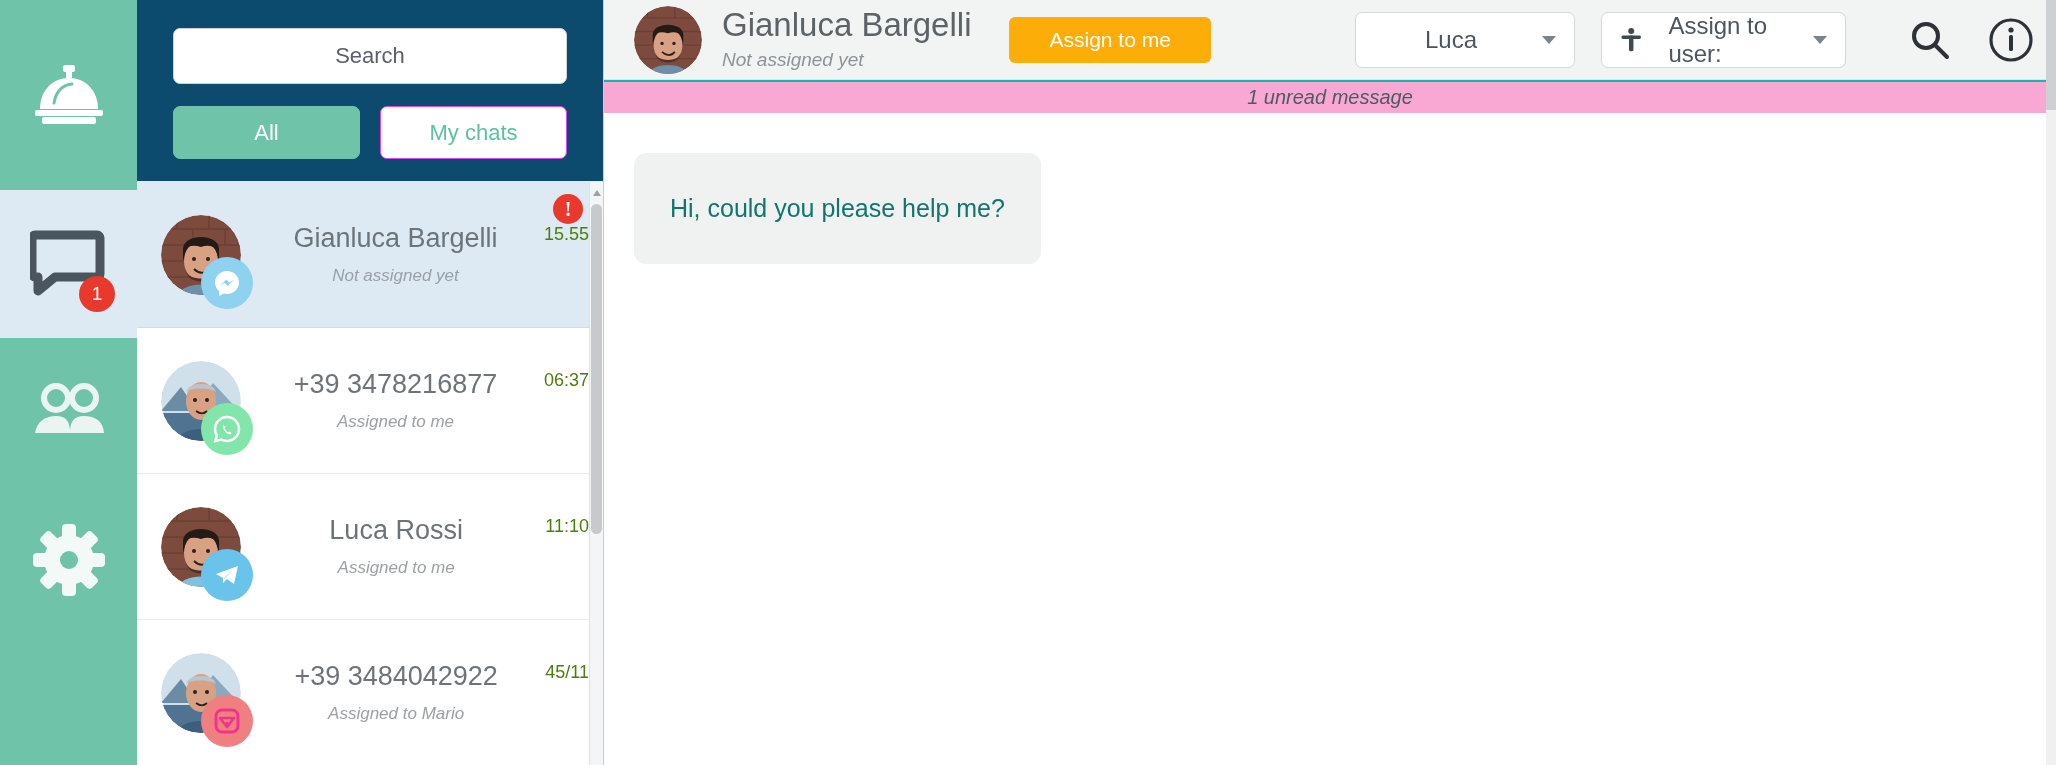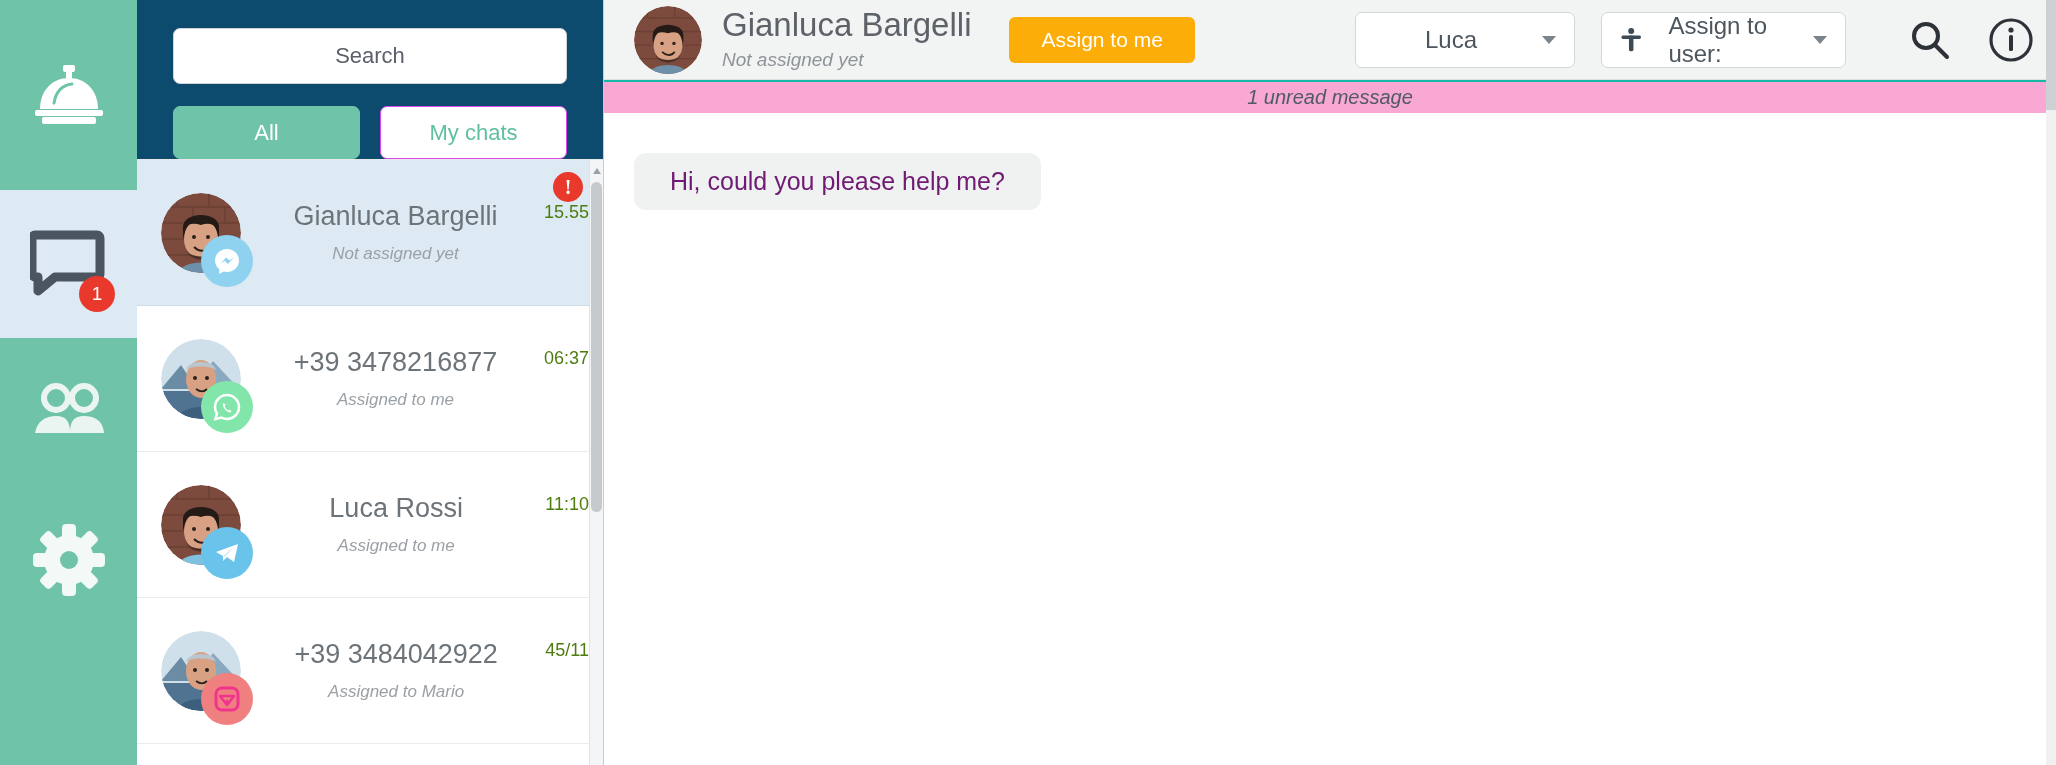--- a/index.html
+++ b/index.html
@@ -55,21 +55,21 @@
     font-size: 22px; color: #59606a;
     cursor: text;
   }
   .search-box input {
     border: 0; outline: 0; width: 100%; height: 100%;
     text-align: center; font-size: 22px; color: #59606a;
     font-family: "Liberation Sans", sans-serif; background: transparent;
   }
   .search-box input::placeholder { color: #59606a; opacity: 1; }
   .seg {
-    display: flex; gap: 20px; margin-top: 22px;  text-align: right;
+    display: flex; gap: 20px; margin-top: 22px; margin-bottom: 22px; text-align: right;
   }
   .seg-btn {
     flex: 1; height: 53px; border-radius: 7px;
     display: flex; align-items: center; justify-content: center;
     font-size: 22px; cursor: pointer;
   }
   .seg-btn.on { background: #6ec3a8; color: #fff; border: 1px solid #6ec3a8; }
   .seg-btn.off { background: #fff; color: #5fbf9f; border: 1px solid #d946ef; }
 
   .list-scroll {
@@ -151,21 +151,21 @@
     width: 68px; height: 68px; border-radius: 50%;
     overflow: hidden; flex: 0 0 68px; margin-right: 20px;
   }
   .hdr-names { display: flex; flex-direction: column; }
   .hdr-title { font-size: 33px; color: #5c6268; font-weight: 400; line-height: 1.05; }
   .hdr-sub { font-size: 19px; color: #8d9499; font-style: italic; margin-top: 6px; }
   .btn-assign-me {
     margin-left: 38px;
     background: #fcad07; color: #fff;
     border: 0; border-radius: 6px;
-    height: 46px; padding: 0 32px;
+    height: 46px; padding: 0 40px;
     font-size: 21px; cursor: pointer;
     font-family: "Liberation Sans", sans-serif;
   }
   .hdr-spacer { flex: 1; }
   .sel-box {
     height: 56px; min-width: 220px;
     background: #fff; border: 1px solid #d4d7da; border-radius: 7px;
     display: flex; align-items: center; justify-content: center;
     padding: 0 18px; gap: 14px; cursor: pointer;
     position: relative;
@@ -186,22 +186,22 @@
     height: 33px; flex: 0 0 33px;
     background: #f9a8d4;
     border-top: 2px solid #14b8a6;
     display: flex; align-items: center; justify-content: center;
     font-size: 20px; color: #4f5a63; font-style: italic;
   }
   .msg-area { flex: 1; background: #fff; padding: 40px 0 0 30px; }
   .bubble {
     display: inline-block;
     background: #f0f1f1; border-radius: 12px;
-    padding: 14px 36px;
-    font-size: 25px; color: #701a75;
+    padding: 41px 36px;
+    font-size: 25px; color: #0f766e;
     max-width: 900px;
   }
 
   
   .page-sb {
     position: absolute; right: 0; top: 0; width: 10px; height: 765px;
     background: #f0f0f0;
   }
   .page-sb .thumb { position:absolute; left:0; top:0; width:10px; height:110px; background:#cdd1d4; }
 </style>

